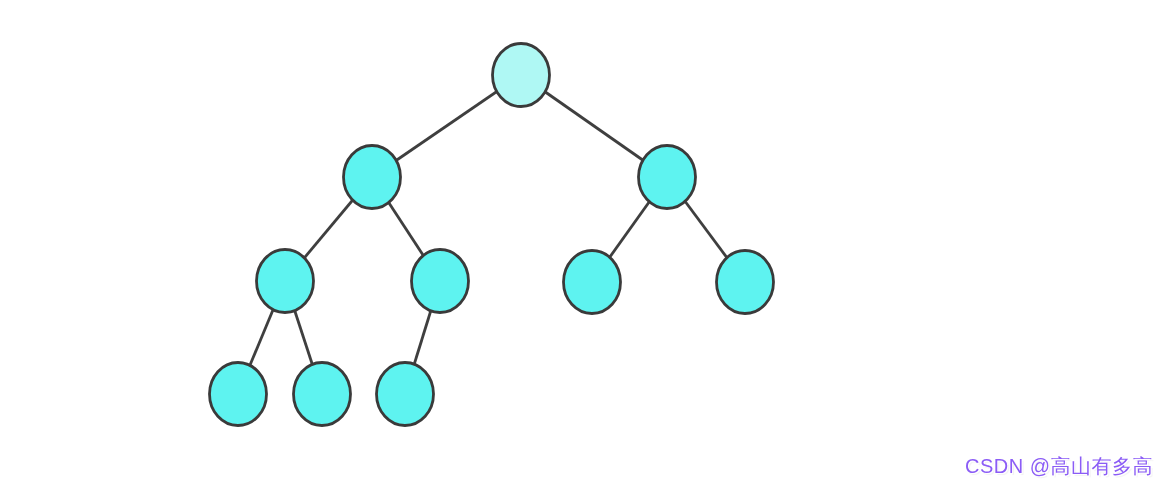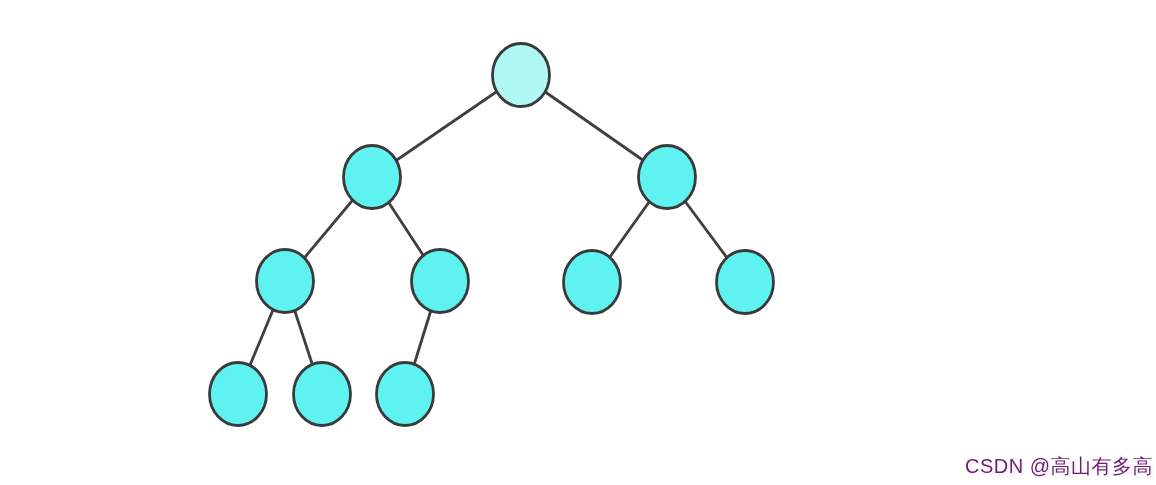--- a/index.html
+++ b/index.html
@@ -19,21 +19,21 @@
     position: absolute;
     left: 0;
     top: 0;
   }
   .watermark {
     position: absolute;
     right: 3px;
     bottom: 5px;
     font-size: 20px;
     letter-spacing: 0.5px;
-    color: #701a75;
+    color: #8b5cf6;
     text-shadow: 1px 1px 0 #ffffff, 2px 2px 1px #f2f2f2;
     user-select: none;
     white-space: nowrap;
   }
 </style>
 </head>
 <body>
 
 <div class="stage">
   <svg class="tree" id="tree-svg" width="1156" height="485" viewBox="0 0 1156 485" xmlns="http://www.w3.org/2000/svg">

